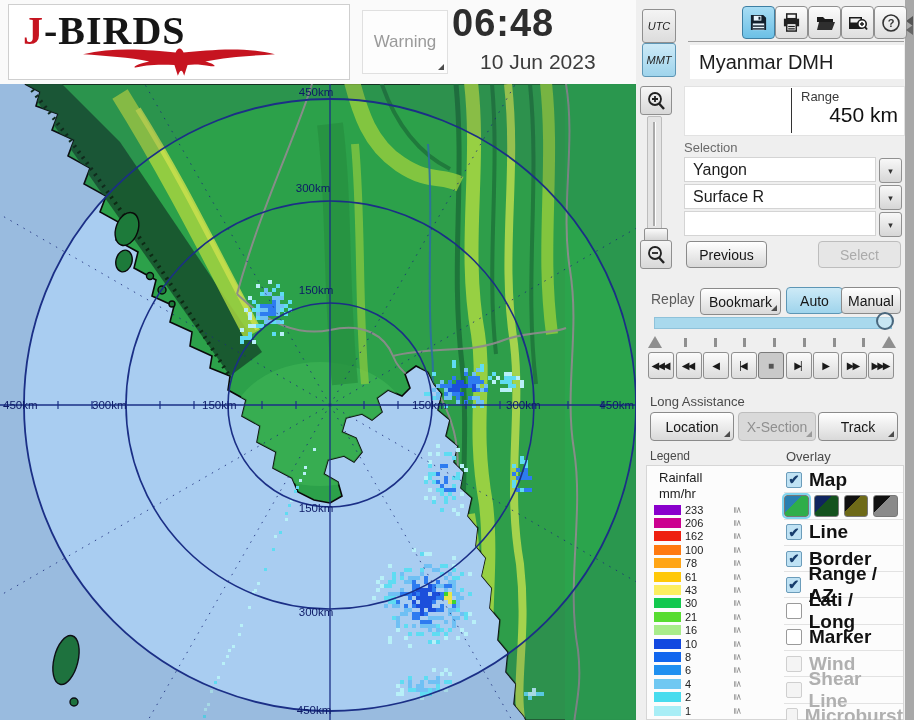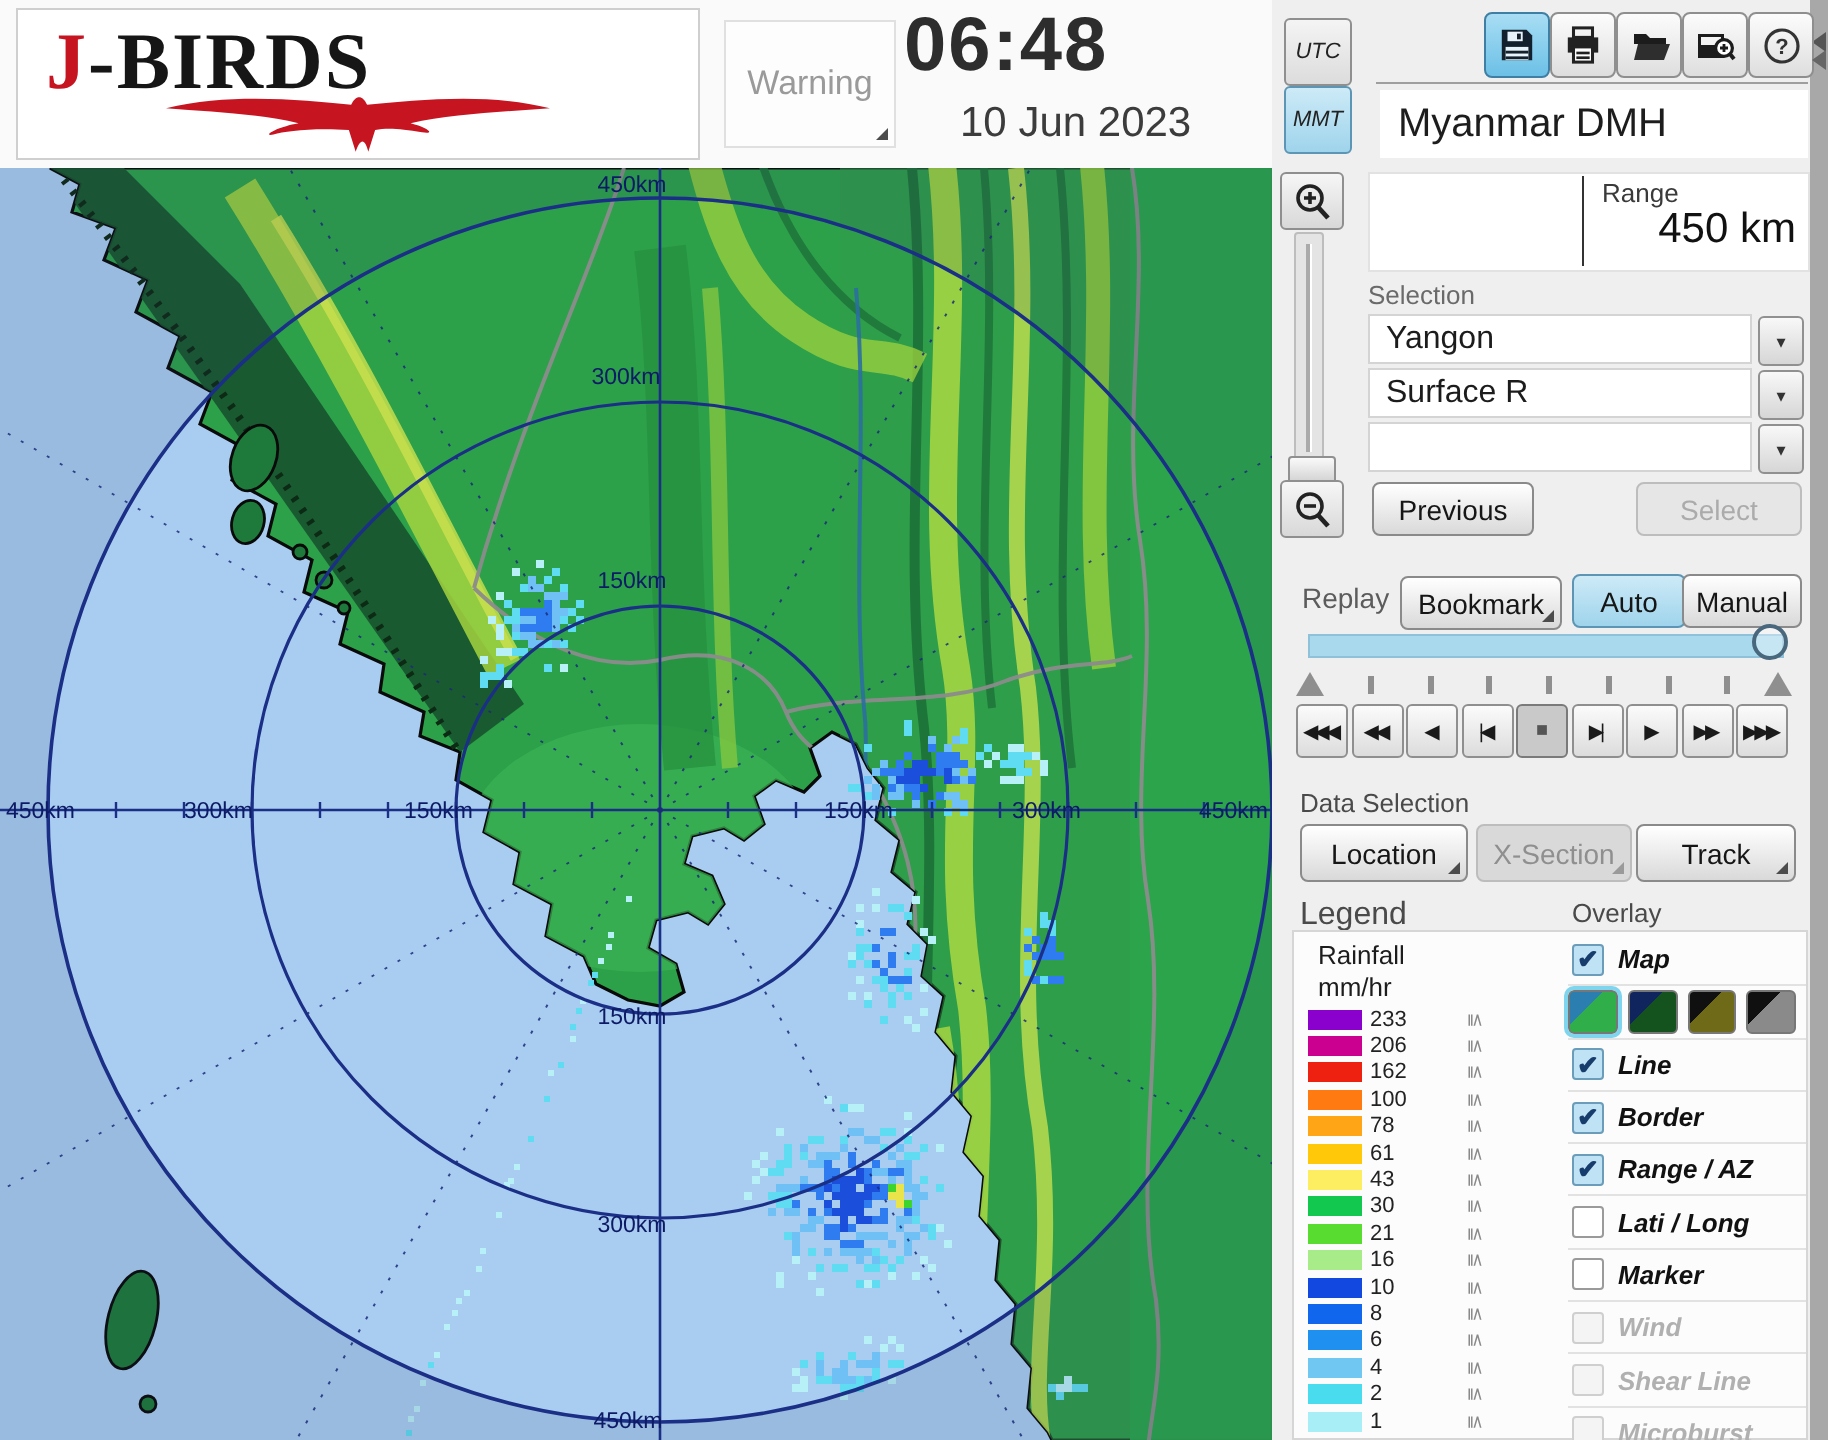--- a/index.html
+++ b/index.html
@@ -58,39 +58,39 @@
       background:rgba(255,255,255,0.35);box-sizing:border-box;}
   .endtri{top:336px;width:0;height:0;border-left:7px solid transparent;border-right:7px solid transparent;
       border-bottom:12px solid #8f8f8f;}
   .tick{top:338px;width:3px;height:9px;background:#8f8f8f;}
   .pbbtn{top:352px;width:26px;height:27px;border:1px solid #8f8f8f;border-radius:3px;
       background:linear-gradient(#fbfbfb,#dcdcdc);display:flex;align-items:center;justify-content:center;
       font-size:10px;color:#1a1a1a;letter-spacing:-2px;padding-right:2px;box-sizing:border-box;}
   .pbbtn.pressed{background:#c9c9c9;border-color:#7a7a7a;color:#555;}
   #da-label{left:650px;top:394px;font-size:13px;color:#4a4a4a;}
   
-  #legend-label{left:650px;top:449px;font-size:16px;color:#4a4a4a;}
+  #legend-label{left:650px;top:449px;font-size:12px;color:#4a4a4a;}
   #overlay-label{left:786px;top:449px;font-size:13px;color:#4a4a4a;}
   #bottom-box{left:646px;top:465px;width:258px;height:255px;background:#fcfcfc;border:1px solid #d6d6d6;box-sizing:border-box;}
   #rainfall-l1{left:659px;top:470px;font-size:13px;color:#1d1d1d;}
   #rainfall-l2{left:659px;top:486px;font-size:13px;color:#1d1d1d;}
   #legend-rows{left:654px;top:503px;width:114px;}
   .lrow{height:13.4px;display:flex;align-items:center;}
   .lswatch{width:27px;height:10px;margin-right:4px;}
   .lval{width:46px;text-align:left;font-size:11px;color:#222;}
   .lle{display:inline-block;transform:rotate(90deg);color:#8a8a8a;font-size:9px;margin-left:3px;}
   #overlay-rows{left:784px;top:467px;width:119px;}
   .orow{height:25.3px;display:flex;align-items:center;border-bottom:1px solid #e2e2e2;}
   .cb{width:16px;height:16px;border:1px solid #9a9a9a;background:#fff;border-radius:2px;margin:0 7px 0 2px;
       display:flex;align-items:center;justify-content:center;font-size:13px;font-weight:bold;color:#173d6d;box-sizing:border-box;}
   .cb.checked{background:#bfe2f4;border-color:#6b9cba;}
   .cb.off{color:transparent;}
   .orow.disabled .olabel{color:#b0b0b0;}
   .orow.disabled .cb{border-color:#cfcfcf;background:#f4f4f4;}
-  .olabel{font-size:13px;font-weight:bold;color:#111;font-style:italic;}
+  .olabel{font-size:19px;font-weight:bold;color:#111;}
   .mswatch{width:24px;height:20px;border:1px solid #777;border-radius:3px;margin-right:5px;}
   .mswatch.sel{outline:2px solid #7fd4ee;outline-offset:0px;}
   
   .zoombtn{left:640px;width:30px;height:27px;border:1px solid #8f8f8f;border-radius:3px;
       background:linear-gradient(#f6f6f6,#d8d8d8);display:flex;align-items:center;justify-content:center;}
   #zoom-track{left:647px;top:116px;width:15px;height:120px;background:#e4e4e4;border:1px solid #bdbdbd;
       border-radius:2px;box-sizing:border-box;}
   #zoom-groove{left:653px;top:122px;width:2px;height:104px;background:#aaa;border-right:1px solid #fff;}
   #zoom-handle{left:644px;top:228px;width:22px;height:12px;border:1px solid #909090;border-radius:2px;
       background:linear-gradient(#fafafa,#d2d2d2);}
@@ -204,21 +204,21 @@
       <div class="abs pbbtn" style="left: 675.5px;">◀◀</div>
       <div class="abs pbbtn" style="left: 703px;">◀</div>
       <div class="abs pbbtn" style="left: 730.5px;">|◀</div>
       <div class="abs pbbtn pressed" style="left: 758px;">■</div>
       <div class="abs pbbtn" style="left: 785.5px;">▶|</div>
       <div class="abs pbbtn" style="left: 813px;">▶</div>
       <div class="abs pbbtn" style="left: 840.5px;">▶▶</div>
       <div class="abs pbbtn" style="left: 868px;">▶▶▶</div>
     </div>
 
-<div class="abs" id="da-label">Data Selection</div>
+<div class="abs" id="da-label">Long Assistance</div>
 <div class="abs pushbtn corner" style="left:650px;top:412px;width:82px;height:27px;">Location</div>
 <div class="abs pushbtn corner disabled" style="left:738px;top:412px;width:76px;height:27px;background:#d9d9d9;color:#8f8f8f;">X-Section</div>
 <div class="abs pushbtn corner" style="left:818px;top:412px;width:78px;height:27px;">Track</div>
 
 <div class="abs" id="legend-label">Legend</div>
 <div class="abs" id="overlay-label">Overlay</div>
 <div class="abs" id="bottom-box"></div>
 <div class="abs" id="rainfall-l1">Rainfall</div>
 <div class="abs" id="rainfall-l2">mm/hr</div>
 <div class="abs" id="legend-rows">

